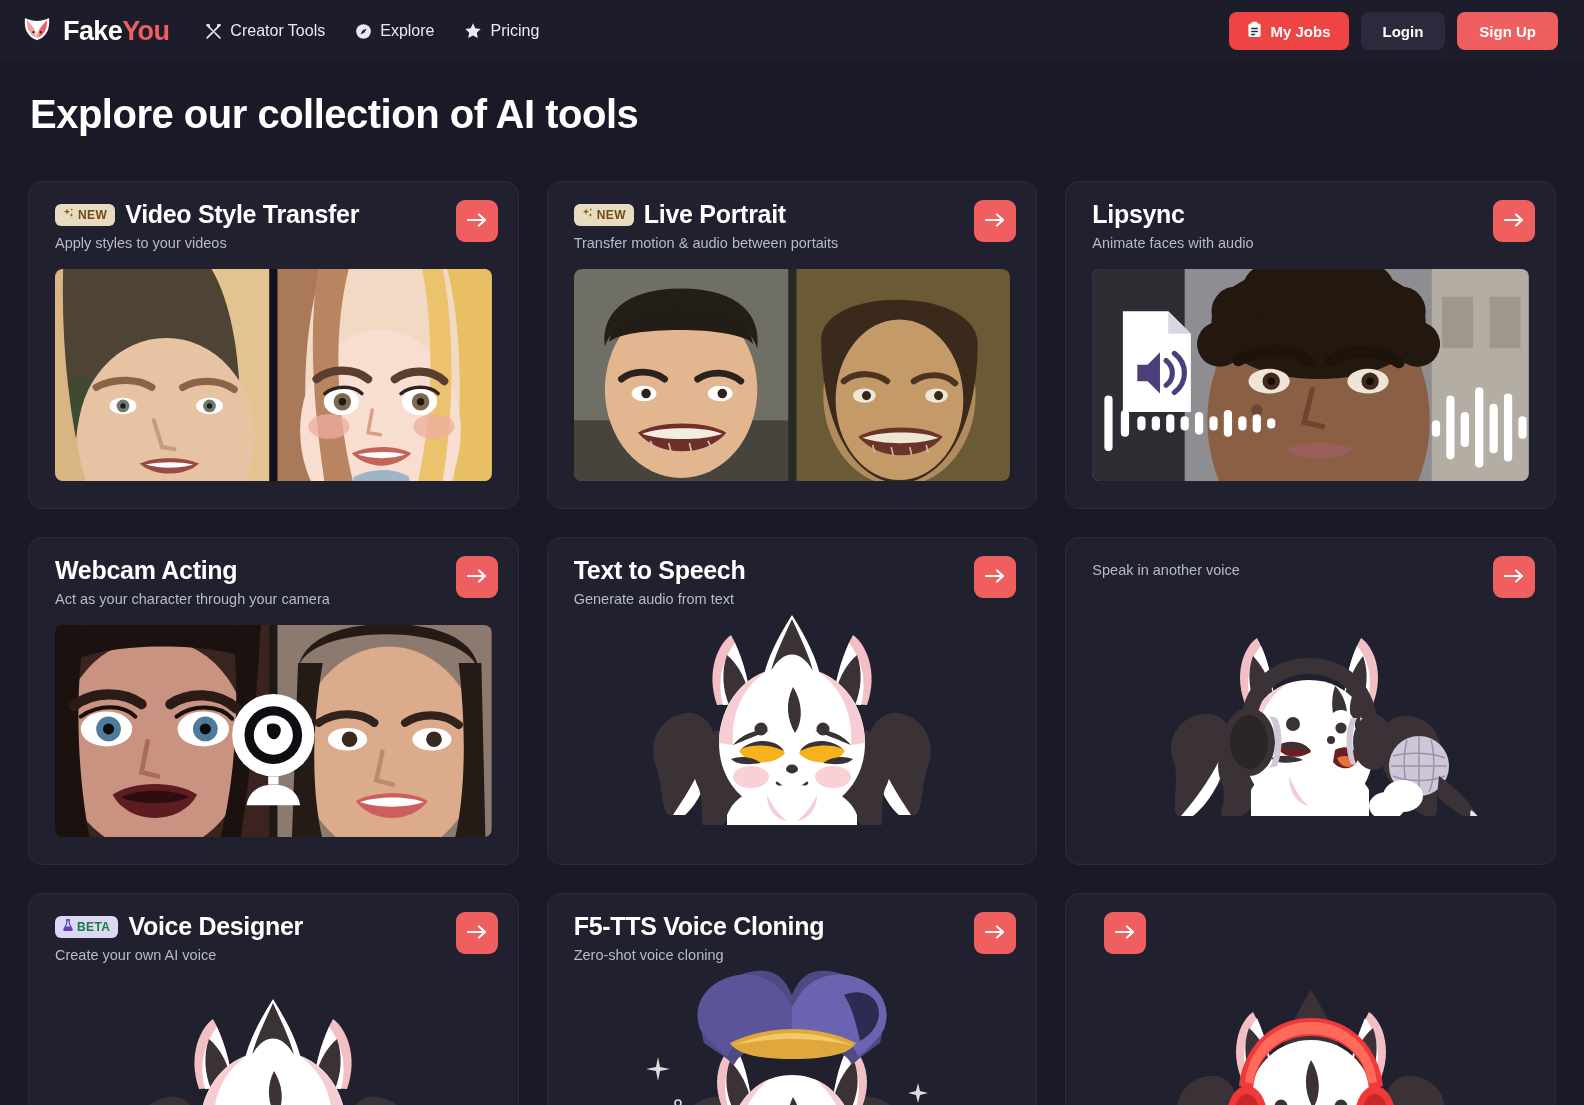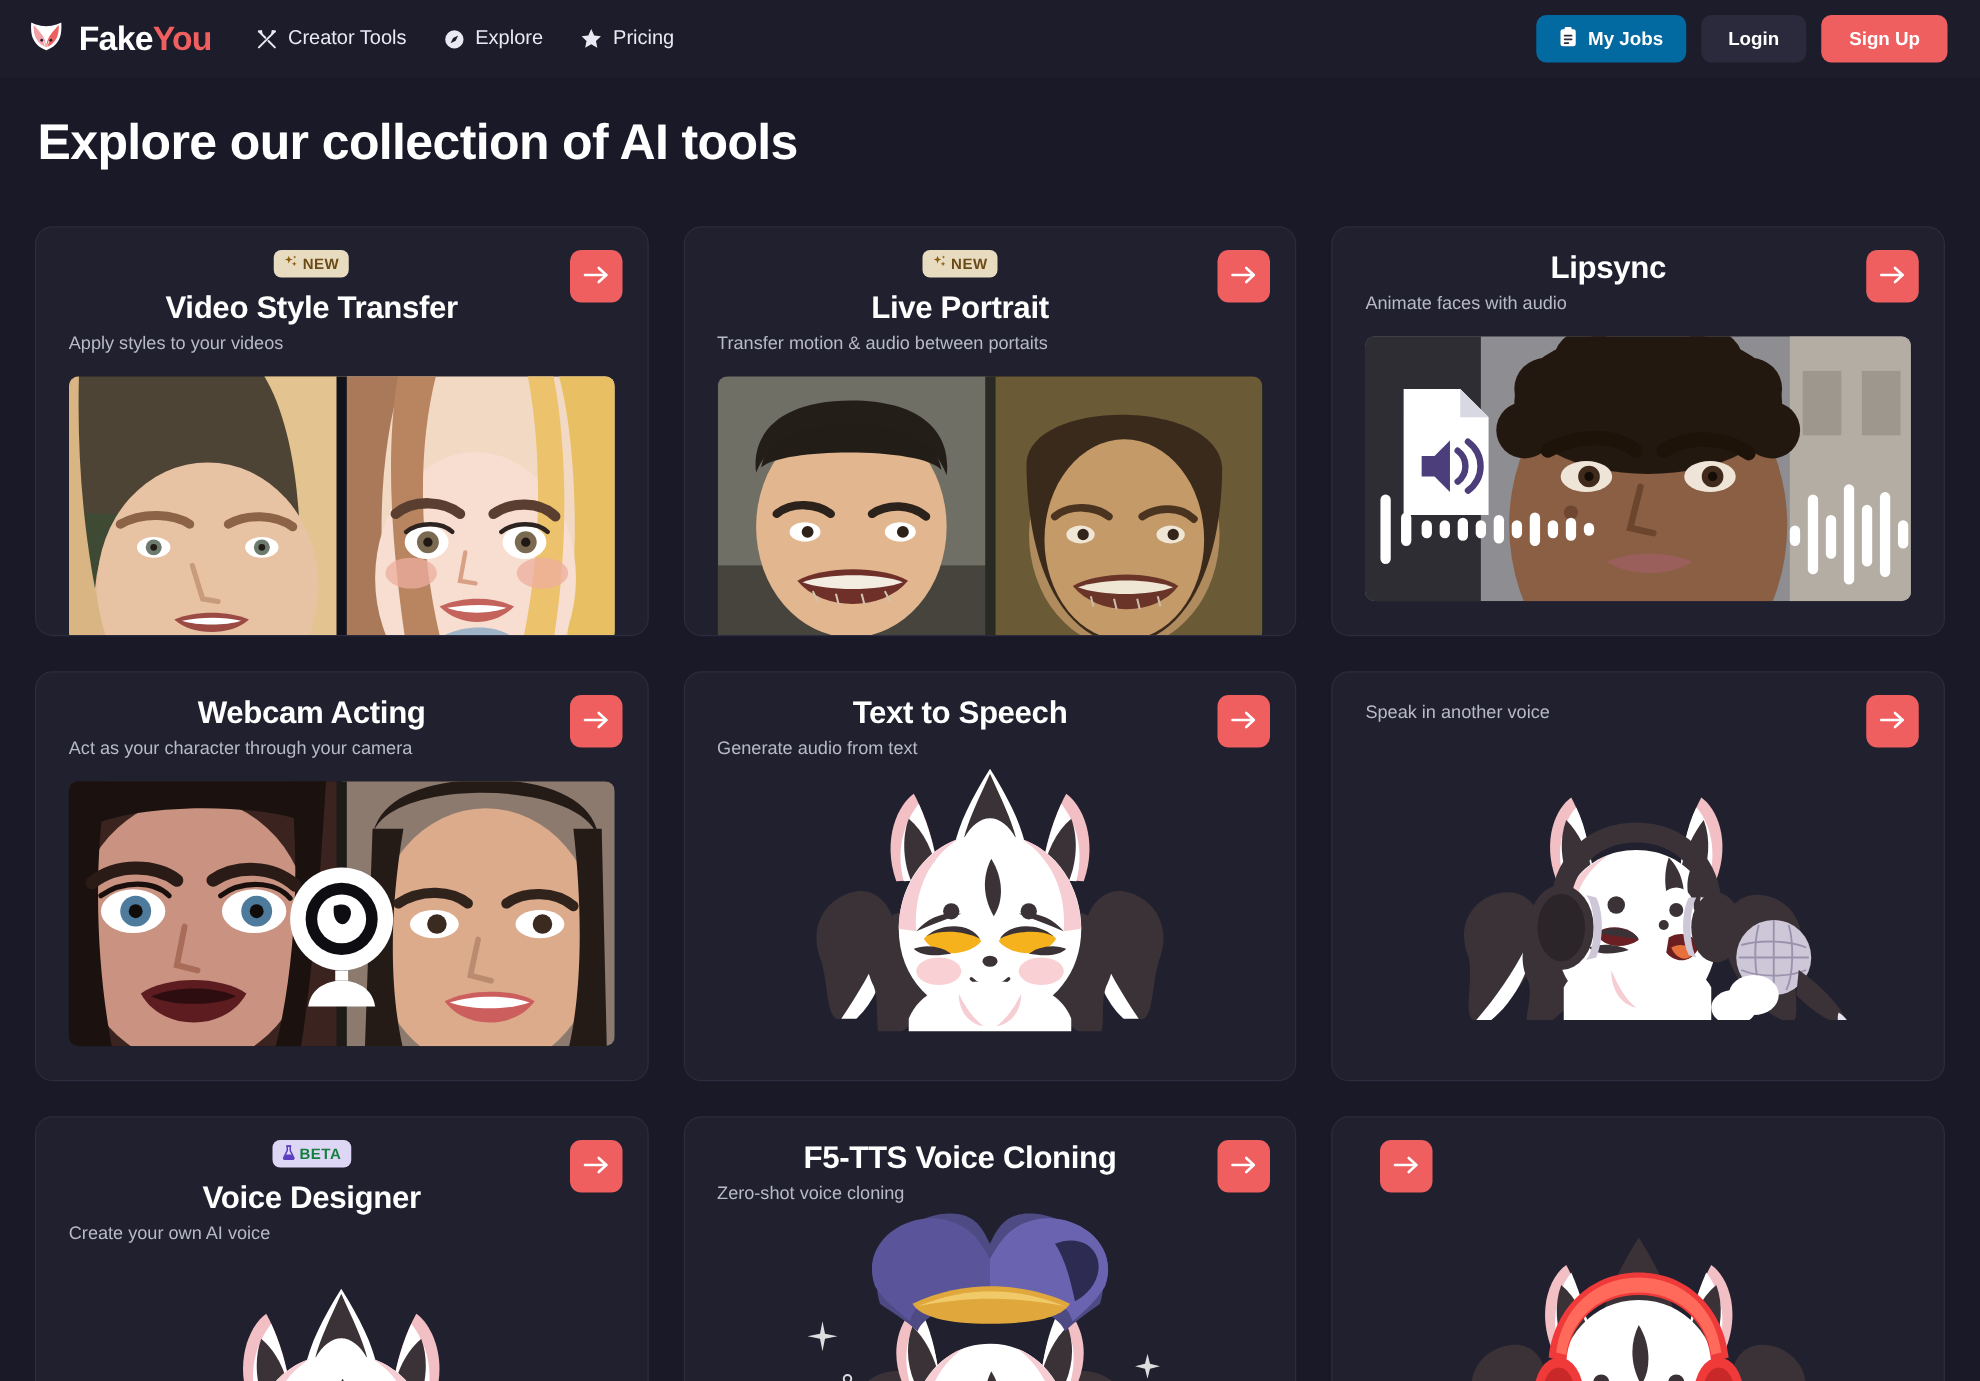--- a/index.html
+++ b/index.html
@@ -38,21 +38,21 @@
   }
   .nav-link svg { display: block; }
 
   .nav-right { margin-left: auto; display: flex; align-items: center; gap: 12px; }
   .btn {
     height: 38px; border-radius: 8px; display: flex; align-items: center;
     justify-content: center; gap: 8px; font-size: 15px; font-weight: bold;
     cursor: pointer; padding: 0 18px; white-space: nowrap; border: none;
     font-family: "Liberation Sans", sans-serif;
   }
-  .btn-jobs  { background: #0369a1; color: #ffffff; }
+  .btn-jobs  { background: #ef4444; color: #ffffff; }
   .btn-login { background: #2a2a3c; color: #ffffff; padding: 0 22px; }
   .btn-signup{ background: #ef5f5f; color: #ffffff; padding: 0 22px; justify-content: center; }
 
   
   .page { padding: 30px 28px 0 28px; }
   .page-title {
     color: #ffffff; font-size: 40px; font-weight: bold;
     letter-spacing: -0.5px; margin-bottom: 44px; margin-left: 2px;
   }
 
@@ -70,21 +70,21 @@
     overflow: hidden;
     position: relative;
     cursor: pointer;
     height: 328px;
   }
   .card-head {
     display: flex; align-items: flex-start;
     padding: 0 20px 0 26px;
   }
   .card-head-text { flex: 1; min-width: 0; }
-  .title-row { display: flex; align-items: center; gap: 10px; flex-direction: column; }
+  .title-row { display: flex; align-items: center; gap: 10px; }
   .card-title {
     color: #ffffff; font-size: 25px; font-weight: bold;
     letter-spacing: -0.3px; white-space: nowrap;
   }
   .card-sub {
     color: #b8bac8; font-size: 14.5px; margin-top: 6px; white-space: nowrap;
   }
   .badge {
     display: inline-flex; align-items: center; gap: 4px;
     height: 22px; padding: 0 8px; border-radius: 6px;

